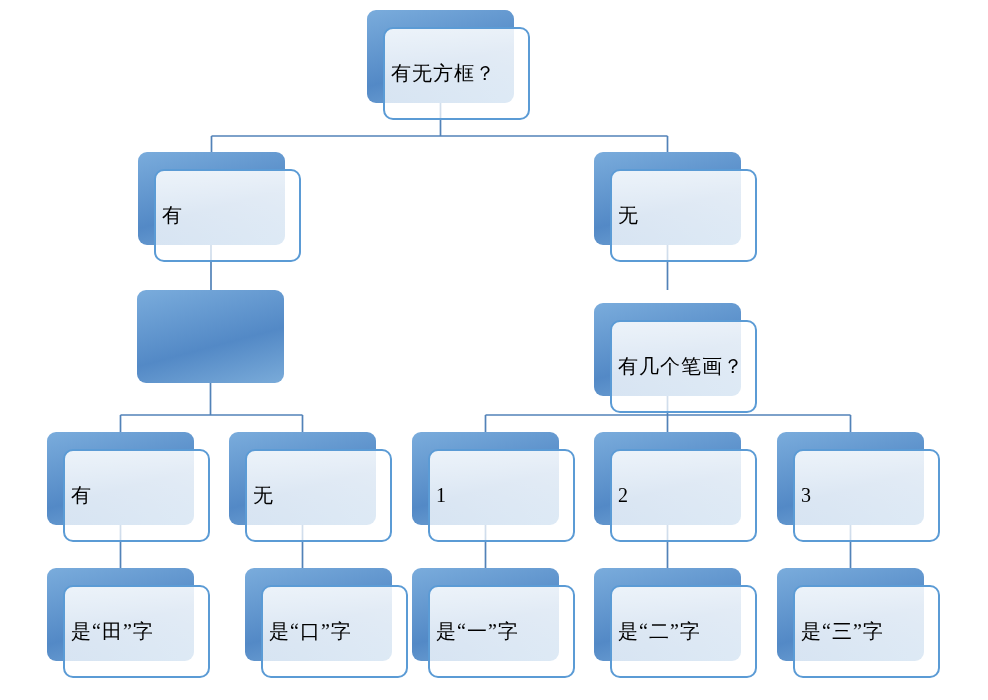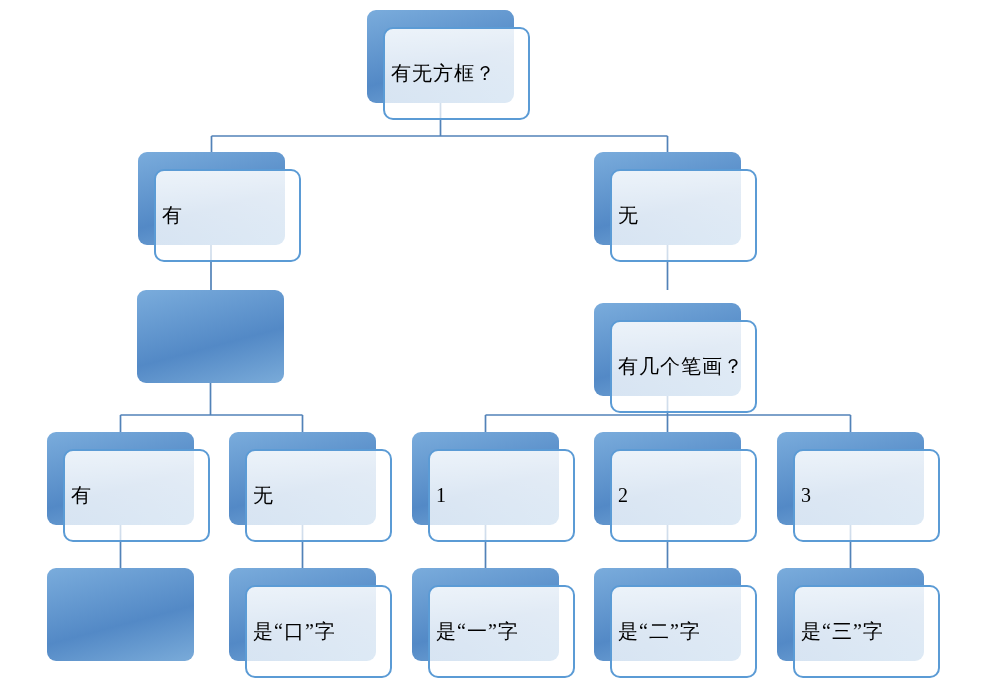--- a/index.html
+++ b/index.html
@@ -138,22 +138,25 @@
     </div>
   </div>
       <div class="node" style="left: 777px; top: 432px;">
     <div class="node-shadow"></div>
     <div class="node-card">
       <span class="node-label">3</span>
     </div>
   </div>
       <div class="node" style="left: 47px; top: 568px;">
     <div class="node-shadow"></div>
+    <div class="node-card">
+      <span class="node-label">是“田”字</span>
+    </div>
   </div>
-      <div class="node" style="left: 229px; top: 568px; padding-left: 44px;">
+      <div class="node" style="left: 245px; top: 568px; padding-left: 44px;">
     <div class="node-shadow"></div>
     <div class="node-card">
       <span class="node-label">是“口”字</span>
     </div>
   </div>
       <div class="node" style="left: 412px; top: 568px; border-radius: 6px;">
     <div class="node-shadow"></div>
     <div class="node-card">
       <span class="node-label">是“一”字</span>
     </div>

